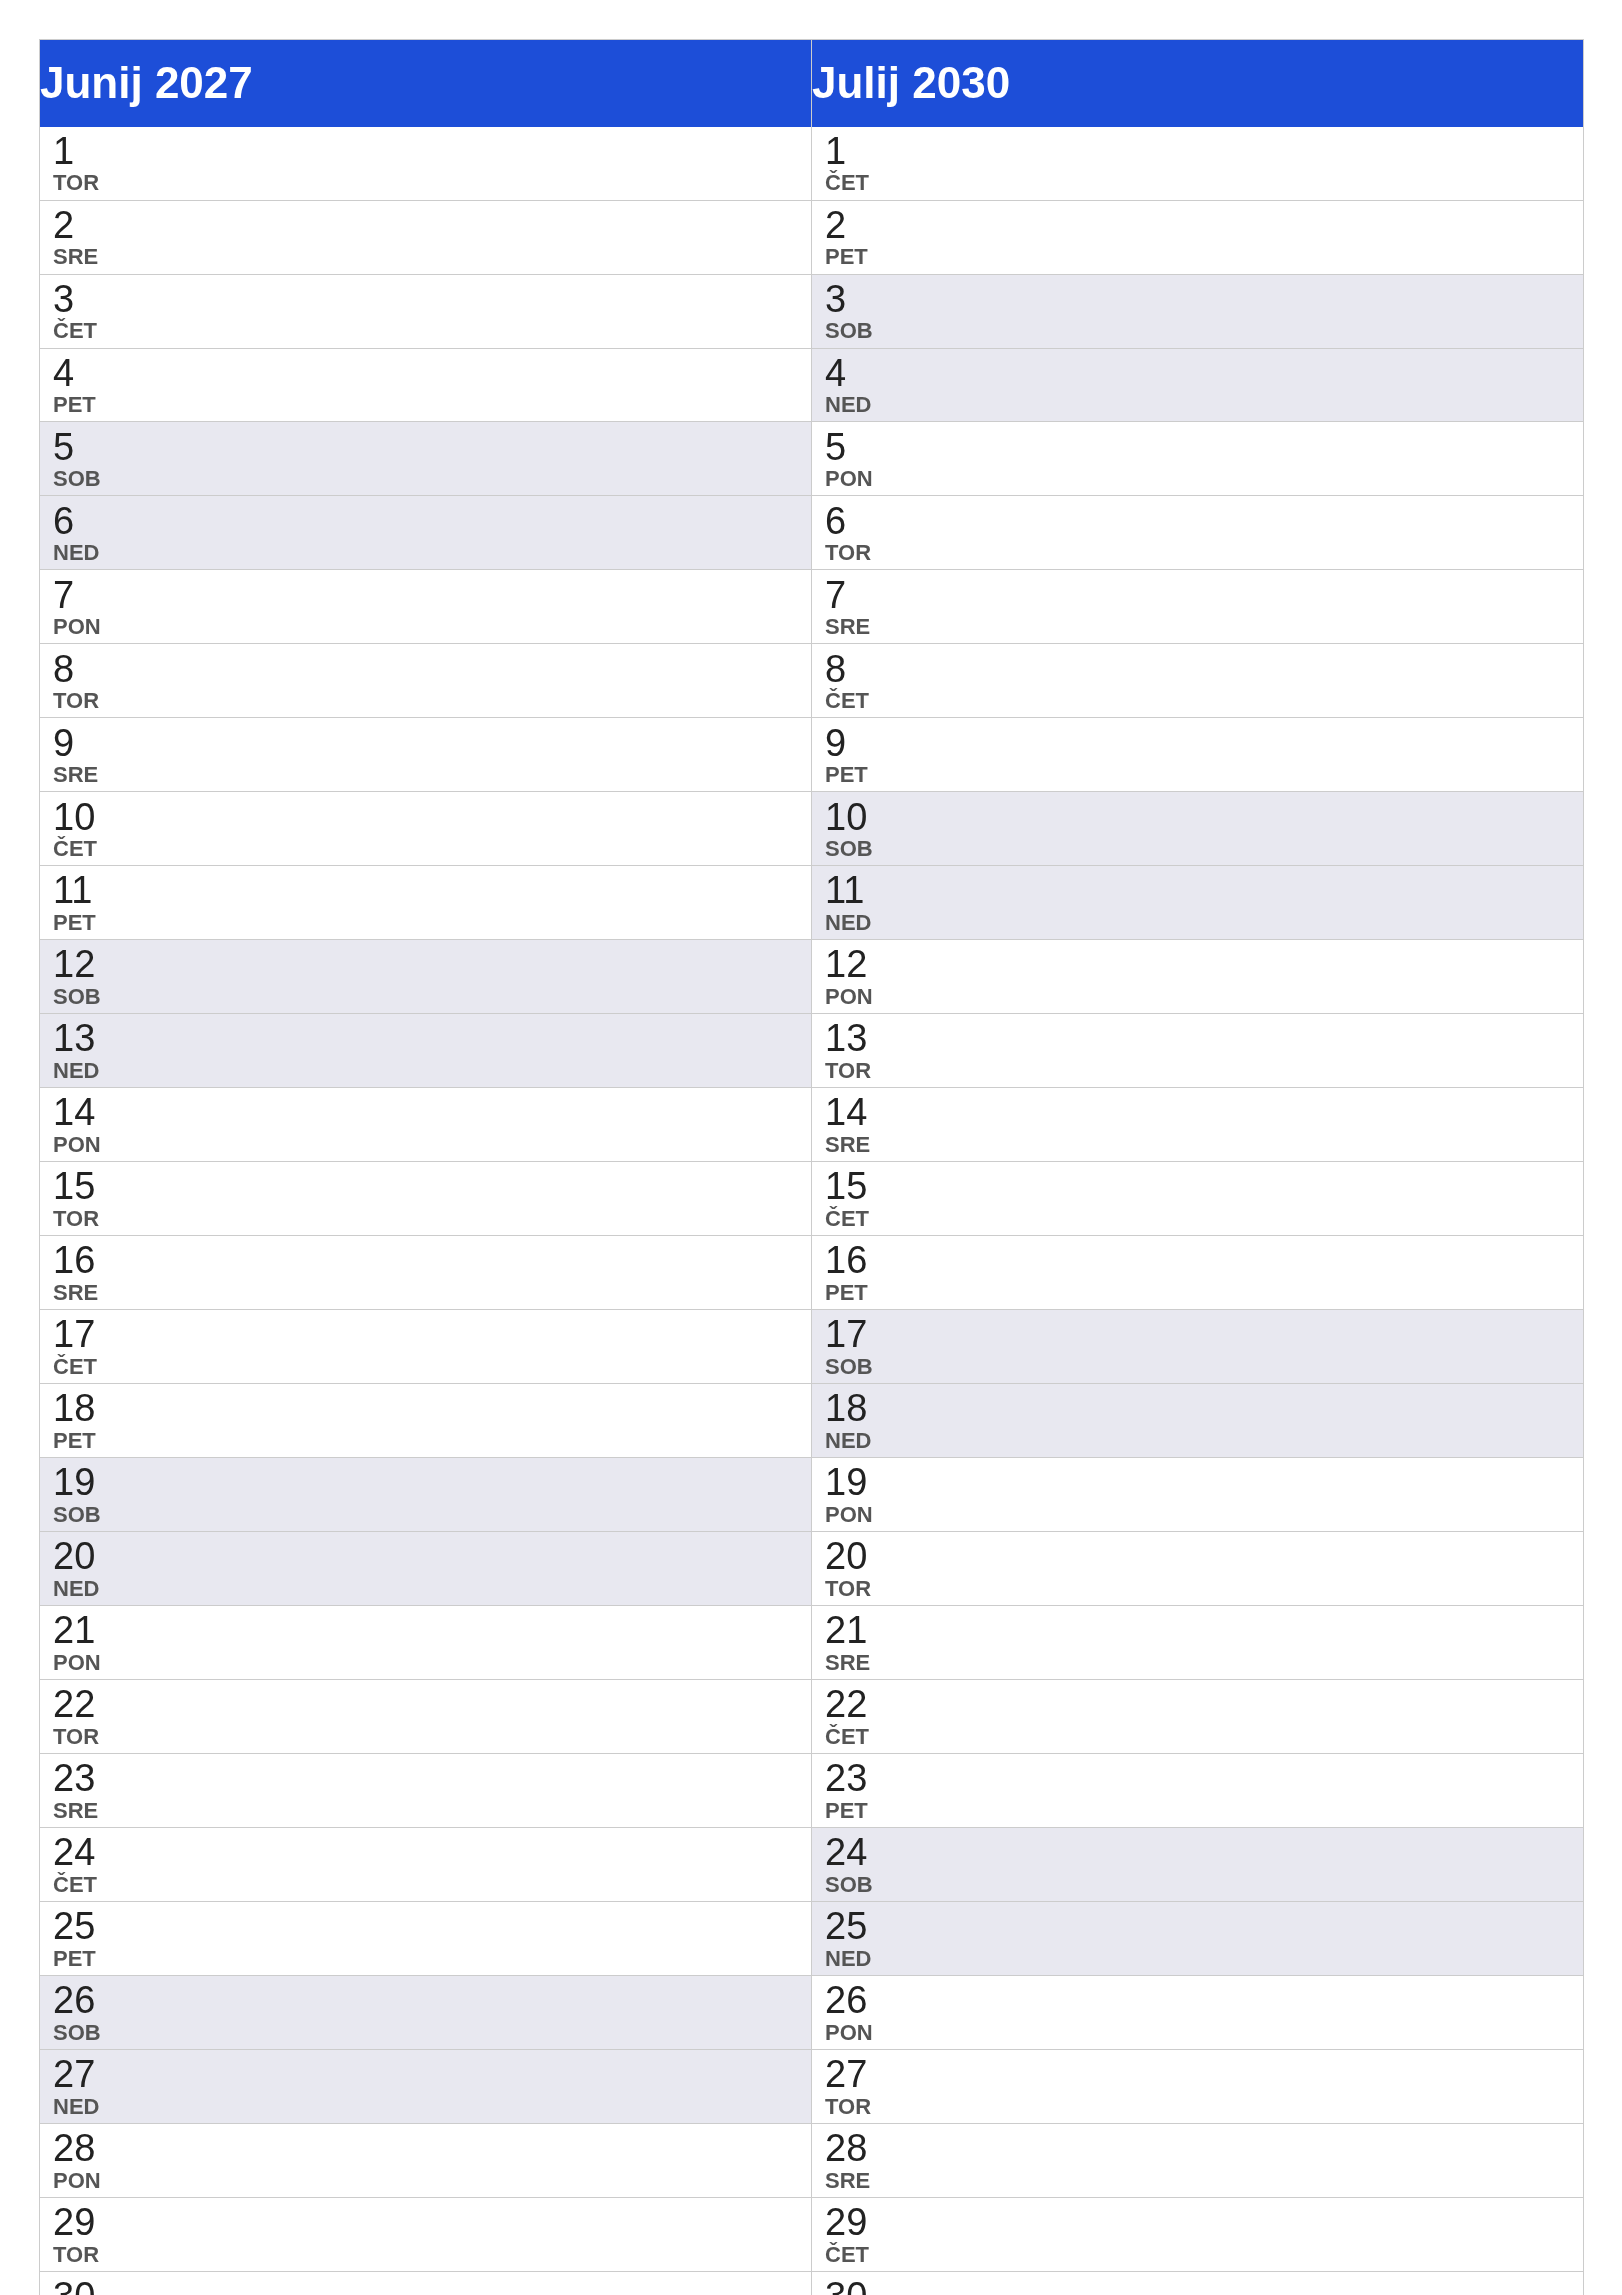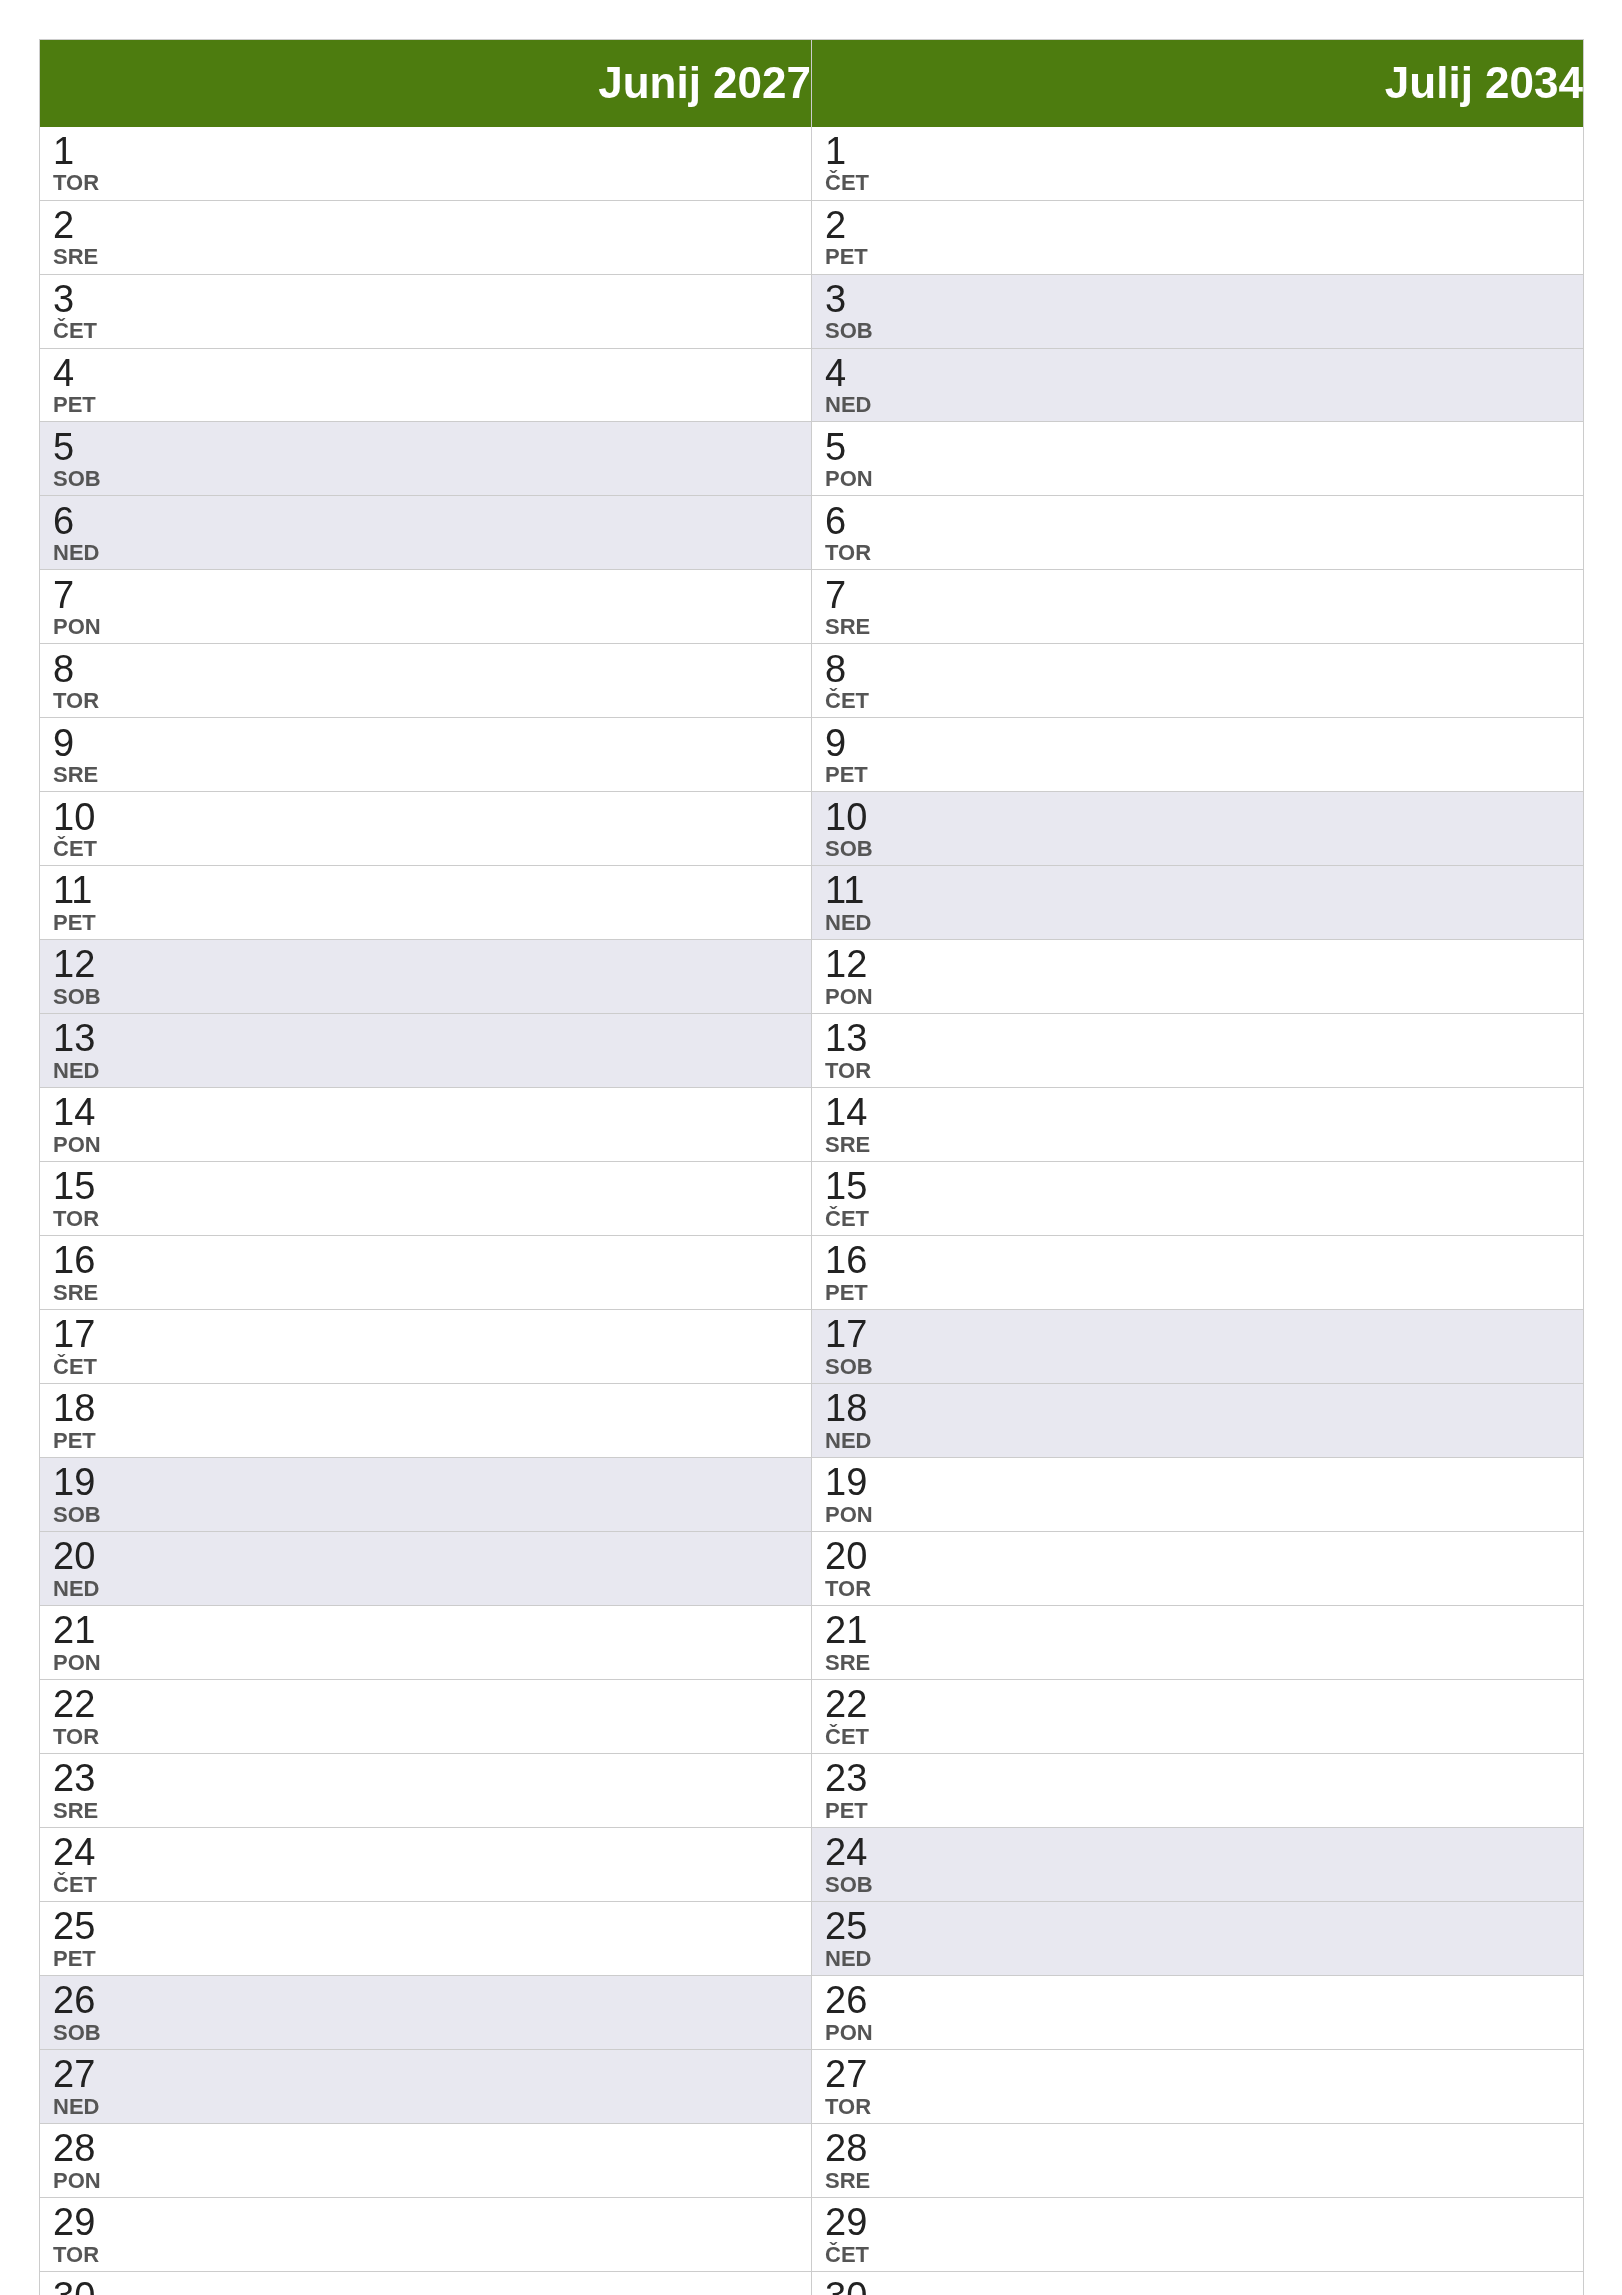--- a/index.html
+++ b/index.html
@@ -23,23 +23,23 @@
       flex: 1;
       display: flex;
       flex-direction: column;
     }
     .header-row {
       display: flex;
       flex-direction: row;
     }
     .month-header {
       flex: 1;
-      background: #4d7c0f;
+      background: #1d4ed8;
       color: #ffffff;
-      text-align: right;
+      text-align: left;
       font-size: 44px;
       font-weight: bold;
       padding: 18.3px 0;
       border-right: 0.7px solid #cccccc;
     }
     .month-header:last-child {
       border-right: none;
     }
     .days-container {
       display: flex;
@@ -88,21 +88,21 @@
       flex-direction: column;
     }
   </style>
 </head>
 <body>
 
 <div class="page">
   <div class="calendar-container">
     <div class="header-row">
       <div class="month-header">Junij 2027</div>
-      <div class="month-header">Julij 2034</div>
+      <div class="month-header">Julij 2030</div>
     </div>
     <div class="days-container">
       <div class="month-column" id="junij-col">
           <div class="day-row">
       <div class="day-info">
         <span class="day-number">1</span>
         <span class="day-name">TOR</span>
       </div>
     </div>
           <div class="day-row">

